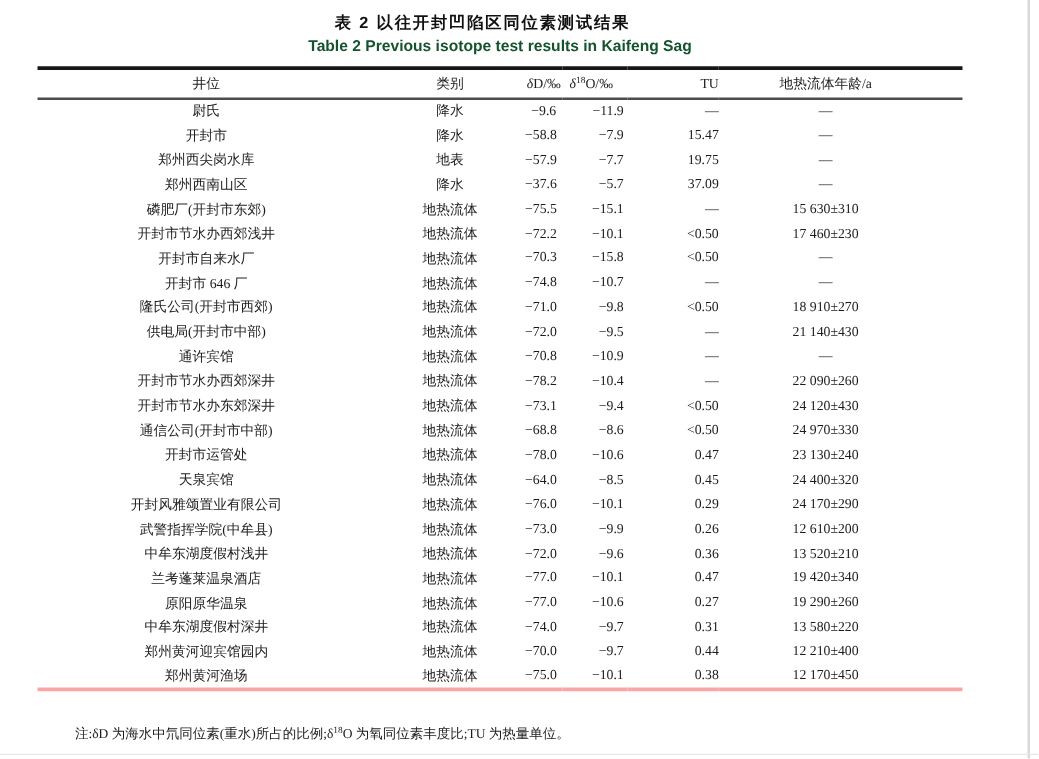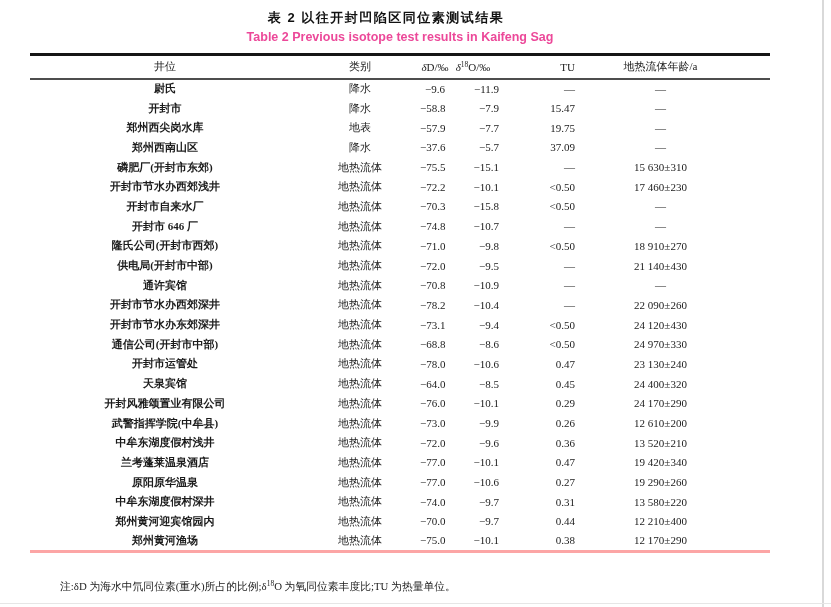--- a/index.html
+++ b/index.html
@@ -23,21 +23,21 @@
     letter-spacing: 1.5px;
     color: #111;
   }
   .title-en {
     position: absolute;
     left: 30px; top: 30px; width: 740px;
     text-align: center;
     font-family: "Liberation Sans", "DejaVu Sans", sans-serif;
     font-weight: bold;
     font-size: 12.5px;
-    color: #ec4899;
+    color: #14532d;
   }
   table.iso {
     position: absolute;
     left: 30px; top: 53px;
     width: 740px;
     border-collapse: collapse;
     table-layout: fixed;
     border-top: 3px solid #161616;
     border-bottom: 3px solid #fca5a5;
     font-size: 11px;
@@ -48,21 +48,21 @@
     border-bottom: 2px solid #4d4d4d;
     vertical-align: middle;
     padding: 0;
   }
   table.iso tbody td {
     height: 19.7px;
     vertical-align: middle;
     padding: 0;
     white-space: nowrap;
   }
-  .c-well  { width: 270px; text-align: center; font-weight: bold; }
+  .c-well  { width: 270px; text-align: center; }
   .c-cat   { width: 120px; text-align: center; }
   .c-dd    { width: 30px;  text-align: right; padding-right: 5px !important; }
   .c-do    { width: 52px;  text-align: right; padding-right: 3px !important; }
   .c-tu    { width: 73px;  text-align: right; }
   .c-age   { width: 195px; text-align: center; padding-right: 24px !important; }
   th.c-dd  { text-align: center; padding-right: 0 !important; }
   th.c-do  { text-align: center; padding-right: 6px !important; }
   .sym { font-style: italic; }
   .sup { font-size: 7.5px; position: relative; top: -4px; }
   .note {
@@ -310,21 +310,21 @@
     <td class="c-tu">0.44</td>
     <td class="c-age">12 210±400</td>
   </tr>
 
   <tr>
     <td class="c-well">郑州黄河渔场</td>
     <td class="c-cat">地热流体</td>
     <td class="c-dd">−75.0</td>
     <td class="c-do">−10.1</td>
     <td class="c-tu">0.38</td>
-    <td class="c-age">12 170±290</td>
+    <td class="c-age">12 170±450</td>
   </tr>
 </tbody>
   </table>
 
   <div class="note"><span>注:δD 为海水中氘同位素(重水)所占的比例;δ</span><span class="sup">18</span><span>O 为氧同位素丰度比;TU 为热量单位。</span></div>
 
   <div class="edge-v"></div>
   <div class="edge-h"></div>
 </div>
 

